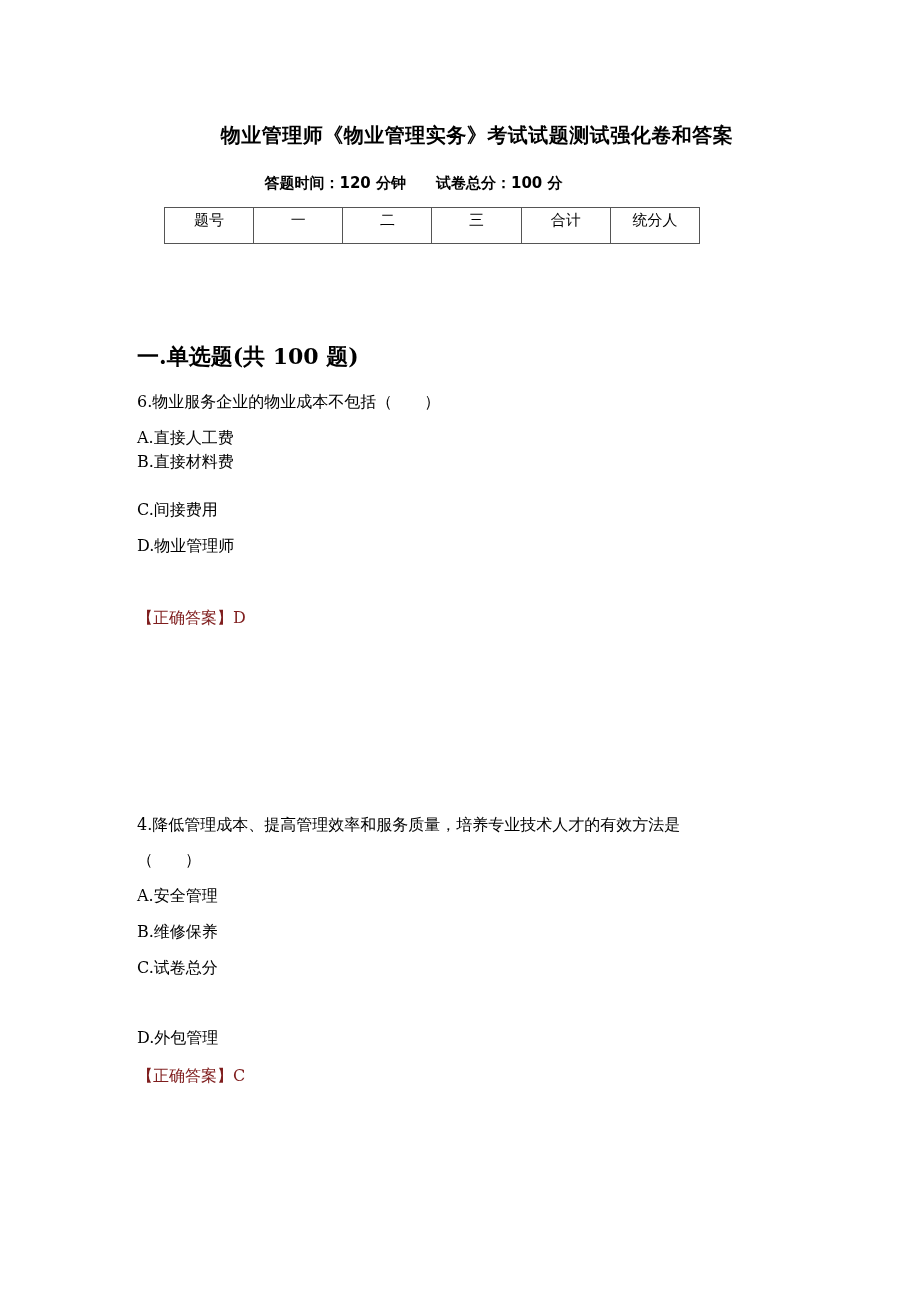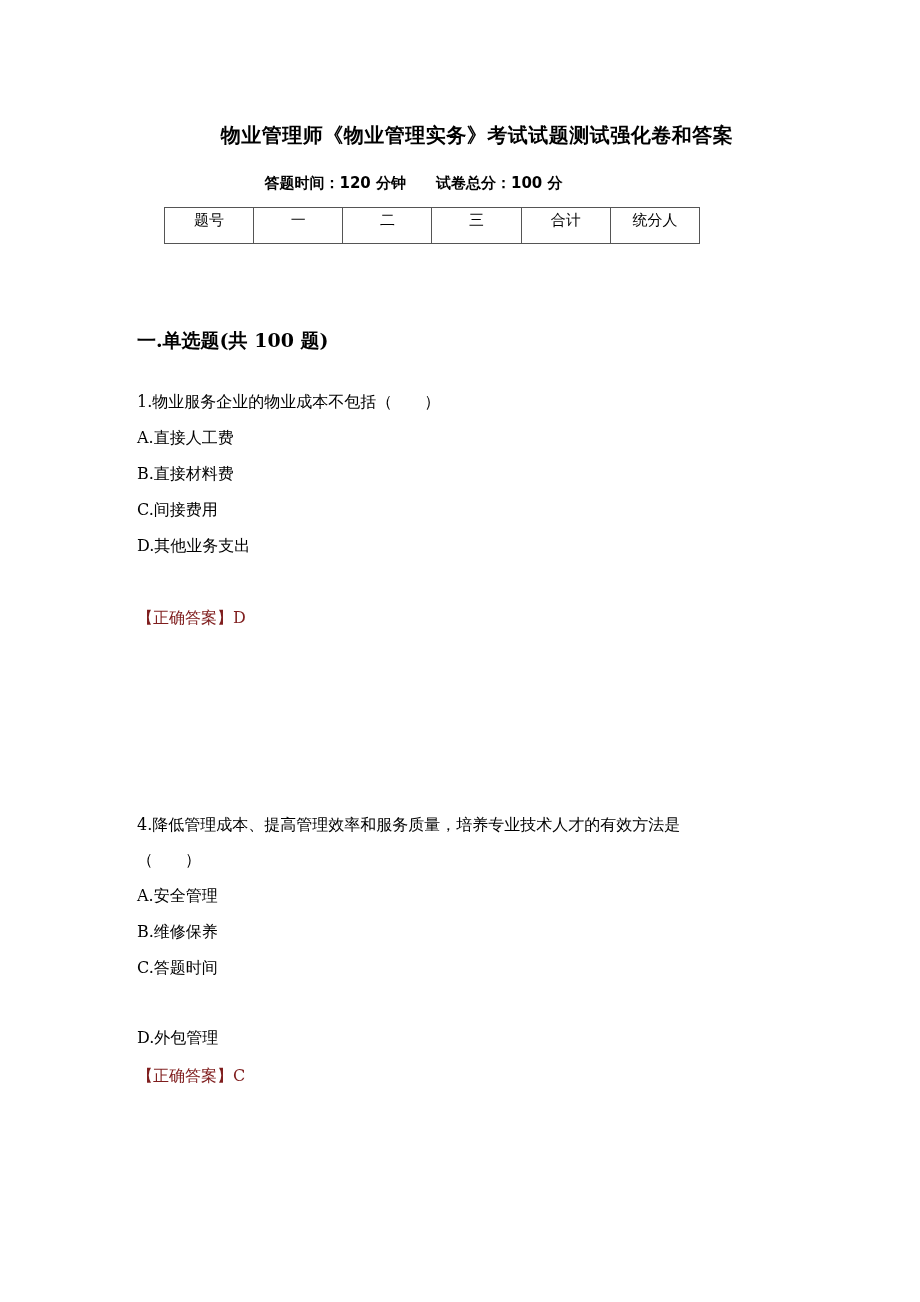--- a/index.html
+++ b/index.html
@@ -7,21 +7,21 @@
     .sans { font-family: "DejaVu Sans", "Liberation Sans", sans-serif; }
     .serif { font-family: "DejaVu Serif", "Liberation Serif", serif; }
     .abs { position: absolute; white-space: nowrap; }
     .title { left: 0; width: 920px; top: 122px; text-align: center; font-size: 20px; font-weight: bold; letter-spacing: 0.5px; margin-left: 17px; }
     .meta { left: 0; width: 827px; top: 174px; text-align: center; font-size: 15px; font-weight: bold; }
     .meta .gap { display: inline-block; width: 30px; }
     table.score { position: absolute; left: 164px; top: 207px; width: 536px; border-collapse: collapse; table-layout: fixed; }
     table.score td { border: 1px solid #555; text-align: center; vertical-align: top; font-size: 15px; padding: 3px 0 0 0; }
     table.score tr.r1 td { height: 32px; }
     table.score tr.r2 td { height: 39px; }
-    .section { left: 137px; top: 328px; font-size: 19px; font-weight: bold; }
+    .section { left: 137px; top: 342px; font-size: 22px; font-weight: bold; }
     .q { left: 137px; font-size: 16px; }
     .ans { left: 137px; font-size: 16px; color: #7f1d1d; }
   </style>
 </head>
 <body>
 
 <div>
   <div class="abs title sans">物业管理师《物业管理实务》考试试题测试强化卷和答案</div>
   <div class="abs meta sans">
     <span>答题时间：120 分钟</span><span class="gap"></span><span>试卷总分：100 分</span>
@@ -35,27 +35,27 @@
       <td>二</td>
       <td>三</td>
       <td>合计</td>
       <td>统分人</td>
     </tr>
   </tbody>
     </table>
 
   <div class="abs section serif">一.单选题(共 100 题)</div>
 
-  <div class="abs q serif" style="top:392px">1.物业服务企业的物业成本不包括（　　）</div>
+  <div class="abs q serif" style="top:392px">6.物业服务企业的物业成本不包括（　　）</div>
   <div class="abs q serif" style="top:428px">A.直接人工费</div>
-  <div class="abs q serif" style="top:464px">B.直接材料费</div>
+  <div class="abs q serif" style="top:452px">B.直接材料费</div>
   <div class="abs q serif" style="top:500px">C.间接费用</div>
-  <div class="abs q serif" style="top:536px">D.其他业务支出</div>
+  <div class="abs q serif" style="top:536px">D.物业管理师</div>
   <div class="abs ans serif" style="top:608px">【正确答案】D</div>
 
   <div class="abs q serif" style="top:815px">4.降低管理成本、提高管理效率和服务质量，培养专业技术人才的有效方法是</div>
   <div class="abs q serif" style="top:850px">（　　）</div>
   <div class="abs q serif" style="top:886px">A.安全管理</div>
   <div class="abs q serif" style="top:922px">B.维修保养</div>
-  <div class="abs q serif" style="top:958px">C.答题时间</div>
+  <div class="abs q serif" style="top:958px">C.试卷总分</div>
   <div class="abs q serif" style="top:1028px">D.外包管理</div>
   <div class="abs ans serif" style="top:1066px">【正确答案】C</div>
 </div>
 
 </body></html>

